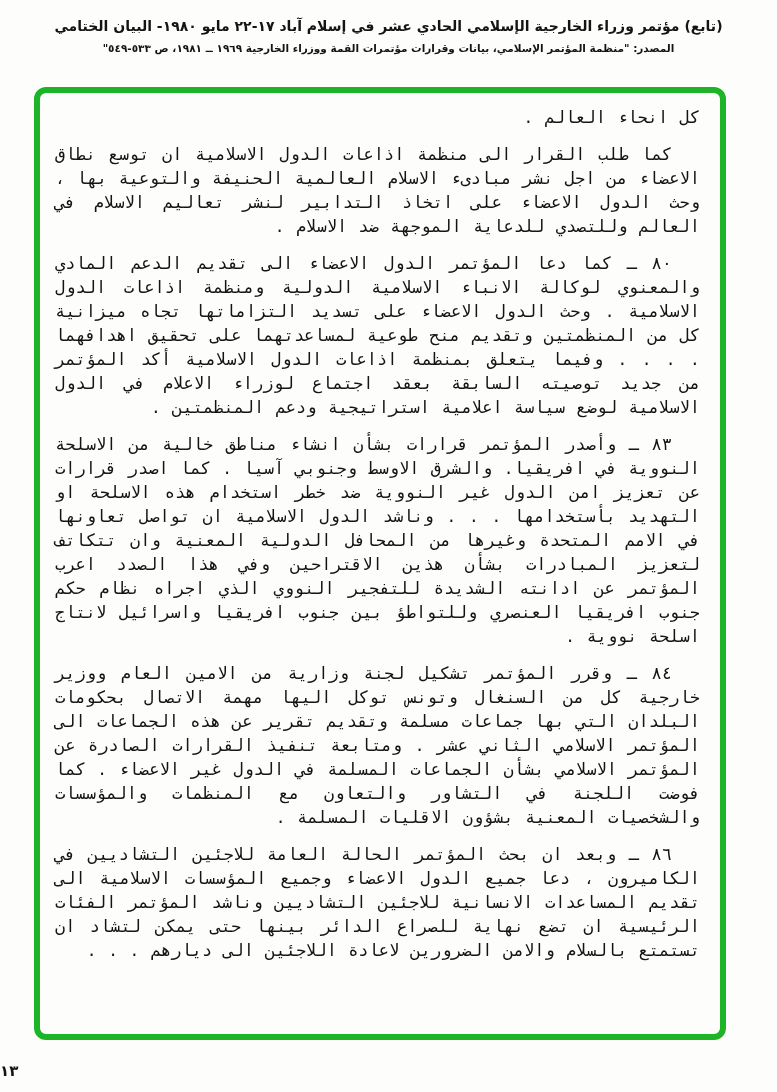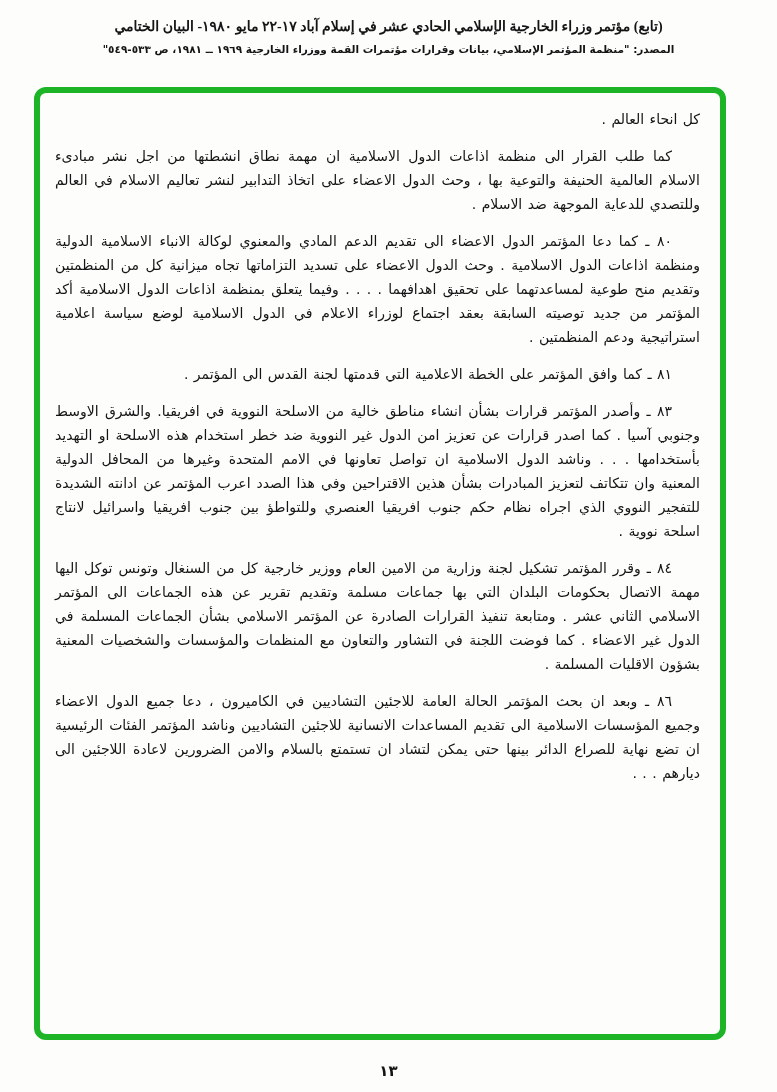--- a/index.html
+++ b/index.html
@@ -19,21 +19,20 @@
   .header {
     direction: rtl;
     text-align: center;
     padding-top: 18px;
   }
   .doc-title {
     font-size: 14px;
     font-weight: bold;
     white-space: nowrap;
     letter-spacing: 0.1px;
-    font-family: Liberation Serif, serif;
   }
   .doc-source {
     font-size: 10.5px;
     font-weight: bold;
     margin-top: 8px;
     white-space: nowrap;
   }
   .highlight-box {
     position: absolute;
     left: 34px;
@@ -42,60 +41,60 @@
     height: 953px;
     box-sizing: border-box;
     border: 6px solid var(--highlight-green, #1eb428);
     border-radius: 12px;
     background: transparent;
   }
   .content {
     direction: rtl;
     text-align: justify;
     padding: 14px 20px 0 15px;
-    font-size: 14px;
+    font-size: 17px;
     line-height: 24px;
+    font-family: Liberation Mono, monospace;
   }
   .para {
     margin: 0 0 13px 0;
     text-indent: 28px;
     word-spacing: 1px;
   }
   .para.no-indent {
     text-indent: 0;
   }
   .footer {
     position: absolute;
     left: 0;
     right: 0;
     bottom: 12px;
-    text-align: center;
+    text-align: left;
   }
   .page-number {
     font-size: 15px;
     font-weight: bold;
     letter-spacing: 1px;
   }
 </style>
 </head>
 <body>
 
 <div class="page">
 
   <div class="header">
     <div class="doc-title">(تابع)  مؤتمر وزراء الخارجية الإسلامي الحادي عشر في إسلام آباد ١٧-٢٢ مايو ١٩٨٠- البيان الختامي</div>
     <div class="doc-source">المصدر: "منظمة المؤتمر الإسلامي، بيانات وقرارات مؤتمرات القمة ووزراء الخارجية ١٩٦٩ ــ ١٩٨١، ص ٥٣٣-٥٤٩"</div>
   </div>
 
   <div class="highlight-box">
     <div class="content">
       <p class="para no-indent">كل انحاء العالم .</p>
-      <p class="para">كما طلب القرار الى منظمة اذاعات الدول الاسلامية ان مهمة نطاق انشطتها من اجل نشر مبادىء الاسلام العالمية الحنيفة والتوعية بها ، وحث الدول الاعضاء على اتخاذ التدابير لنشر تعاليم الاسلام في العالم وللتصدي للدعاية الموجهة ضد الاسلام .</p>
+      <p class="para">كما طلب القرار الى منظمة اذاعات الدول الاسلامية ان توسع نطاق الاعضاء من اجل نشر مبادىء الاسلام العالمية الحنيفة والتوعية بها ، وحث الدول الاعضاء على اتخاذ التدابير لنشر تعاليم الاسلام في العالم وللتصدي للدعاية الموجهة ضد الاسلام .</p>
       <p class="para">٨٠ ـ كما دعا المؤتمر الدول الاعضاء الى تقديم الدعم المادي والمعنوي لوكالة الانباء الاسلامية الدولية ومنظمة اذاعات الدول الاسلامية . وحث الدول الاعضاء على تسديد التزاماتها تجاه ميزانية كل من المنظمتين وتقديم منح طوعية لمساعدتهما على تحقيق اهدافهما . . . . وفيما يتعلق بمنظمة اذاعات الدول الاسلامية أكد المؤتمر من جديد توصيته السابقة بعقد اجتماع لوزراء الاعلام في الدول الاسلامية لوضع سياسة اعلامية استراتيجية ودعم المنظمتين .</p>
-      <p class="para">٨١ ـ كما وافق المؤتمر على الخطة الاعلامية التي قدمتها لجنة القدس الى المؤتمر .</p>
       <p class="para">٨٣ ـ وأصدر المؤتمر قرارات بشأن انشاء مناطق خالية من الاسلحة النووية في افريقيا. والشرق الاوسط وجنوبي آسيا . كما اصدر قرارات عن تعزيز امن الدول غير النووية ضد خطر استخدام هذه الاسلحة او التهديد بأستخدامها . . . وناشد الدول الاسلامية ان تواصل تعاونها في الامم المتحدة وغيرها من المحافل الدولية المعنية وان تتكاتف لتعزيز المبادرات بشأن هذين الاقتراحين وفي هذا الصدد اعرب المؤتمر عن ادانته الشديدة للتفجير النووي الذي اجراه نظام حكم جنوب افريقيا العنصري وللتواطؤ بين جنوب افريقيا واسرائيل لانتاج اسلحة نووية .</p>
       <p class="para">٨٤ ـ وقرر المؤتمر تشكيل لجنة وزارية من الامين العام ووزير خارجية كل من السنغال وتونس توكل اليها مهمة الاتصال بحكومات البلدان التي بها جماعات مسلمة  وتقديم تقرير عن هذه الجماعات الى المؤتمر الاسلامي الثاني عشر . ومتابعة تنفيذ القرارات الصادرة عن المؤتمر الاسلامي بشأن الجماعات المسلمة في الدول غير الاعضاء . كما فوضت اللجنة في التشاور والتعاون مع المنظمات والمؤسسات والشخصيات المعنية بشؤون الاقليات المسلمة .</p>
       <p class="para">٨٦ ـ وبعد ان بحث المؤتمر الحالة العامة للاجئين التشاديين في الكاميرون ، دعا جميع الدول الاعضاء وجميع المؤسسات الاسلامية الى تقديم المساعدات الانسانية للاجئين التشاديين وناشد المؤتمر الفئات الرئيسية ان تضع نهاية للصراع الدائر بينها حتى يمكن لتشاد ان تستمتع بالسلام والامن الضرورين لاعادة اللاجئين الى ديارهم . . .</p>
     </div>
   </div>
 
   <div class="footer">
     <span class="page-number">١٣</span>
   </div>
 

